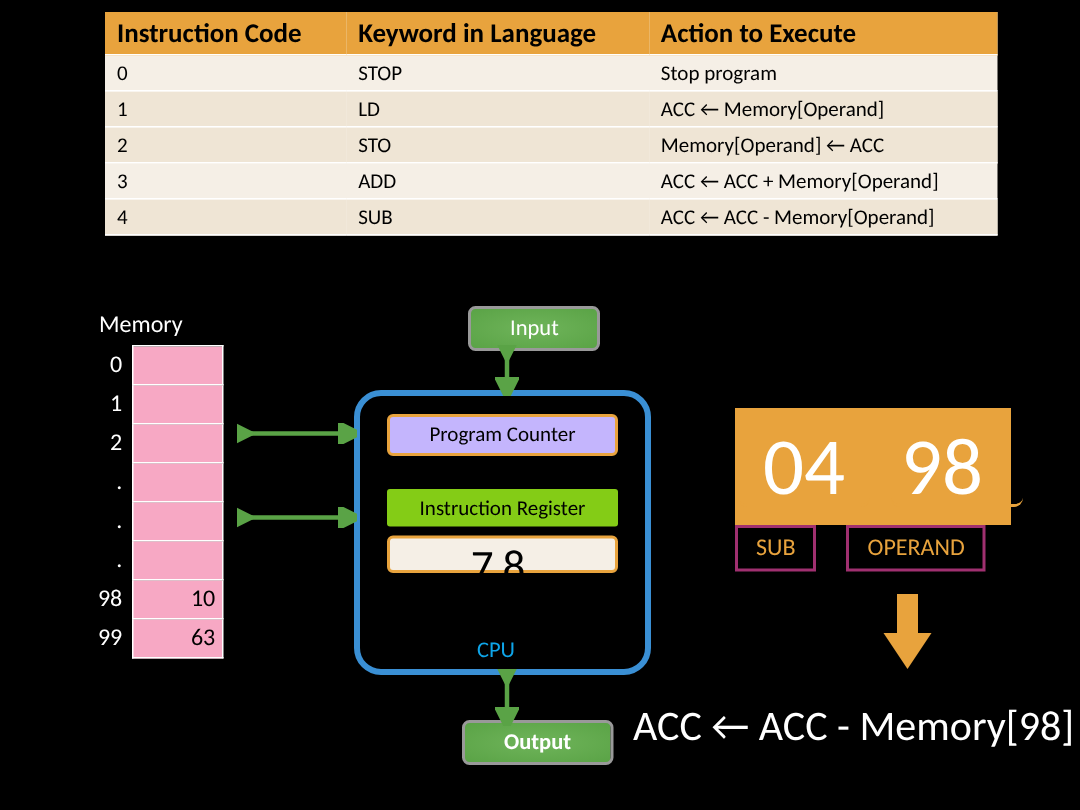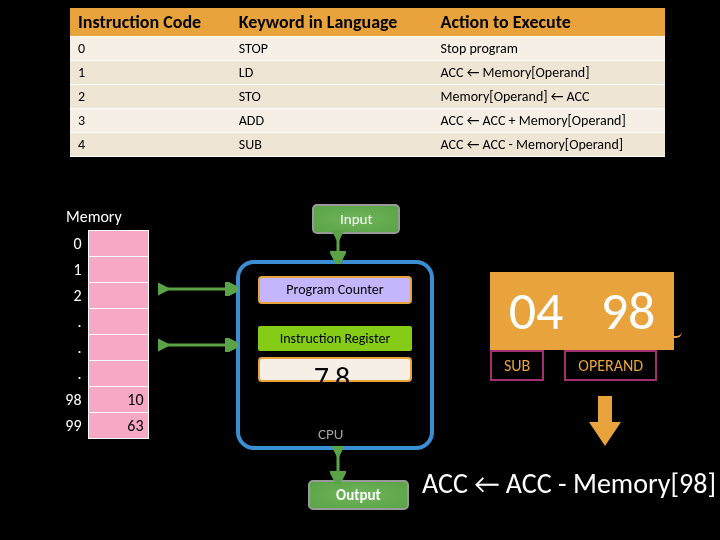--- a/index.html
+++ b/index.html
@@ -12,21 +12,21 @@
   .memory-label { color: #fff; font-size: 16px; margin-bottom: 4px; padding-left: 6px; }
   .memory-table { border-collapse: collapse; }
   .memory-table td { color: #fff; font-size: 16px; padding: 2px 4px; }
   .memory-table .cell { border: 1px solid #fff; background: #f7a8c4; width: 60px; height: 26px; text-align: right; color: #000; }
   .memory-table .addr { width: 28px; text-align: right; padding-right: 6px;}
   .diagram { position: absolute; left: 230px; top: 200px; width: 240px; height: 300px; }
   .io-box { border: 2px solid #999; border-radius: 5px; background: radial-gradient(#6fb45a,#5aa346); color: #fff; padding: 4px 26px; font-size: 15px; display: inline-block; text-align:center;}
   .input-box { position: absolute; left: 82px; top: 4px; }
   .output-box { position: absolute; left: 78px; top: 280px; font-weight: bold; }
   .cpu-shell { position: absolute; left: 6px; top: 60px; width: 198px; height: 190px; border: 4px solid #3a8fd4; border-radius: 18px; background: rgba(0,0,0,0); }
-  .cpu-label { position: absolute; left: 88px; top: 225px; color: #a3a3a3; font-size: 15px; }
+  .cpu-label { position: absolute; left: 88px; top: 225px; color: #0ea5e9; font-size: 15px; }
   .pc-box { position: absolute; left: 28px; top: 76px; width: 154px; height: 28px; background: #c4b5fd; border: 2px solid #e8a33d; border-radius: 4px; color:#000; font-size: 14px; text-align:center; line-height:24px;}
   .ir-box-wrap { position: absolute; left: 28px; top: 126px; width: 154px; }
   .ir-label { background: #84cc16; border-radius:2px; color:#000; font-size: 14px; text-align:center; padding:4px 0;}
   .ir-value { background: #f5efe6; border:2px solid #e8a33d; border-radius:4px; color:#000; font-size: 30px; text-align:center; margin-top:6px; letter-spacing:6px; height:25px; line-height:38px;}
   .big-instr { position: absolute; left: 490px; top: 248px; display: flex;  margin-top: 24px;}
   .big-instr .bigcell { background: #e8a33d; color: #fff; font-size: 54px; width: 92px; height: 78px; text-align: center; line-height: 78px; font-weight: 300; }
   .decode-labels { position: absolute; left: 490px; top: 350px; display: flex; gap: 20px; }
   .decode-labels .lab { border: 2px solid #a03070; background:#000; color:#e8a33d; font-size: 16px; padding: 4px 12px; }
   .action-text { position: absolute; left: 422px; top: 466px; color:#fff; font-size: 28px; }
   .brace { position:absolute; border-bottom:2px solid #e8a33d; height:8px; border-radius:0 0 6px 6px;}

